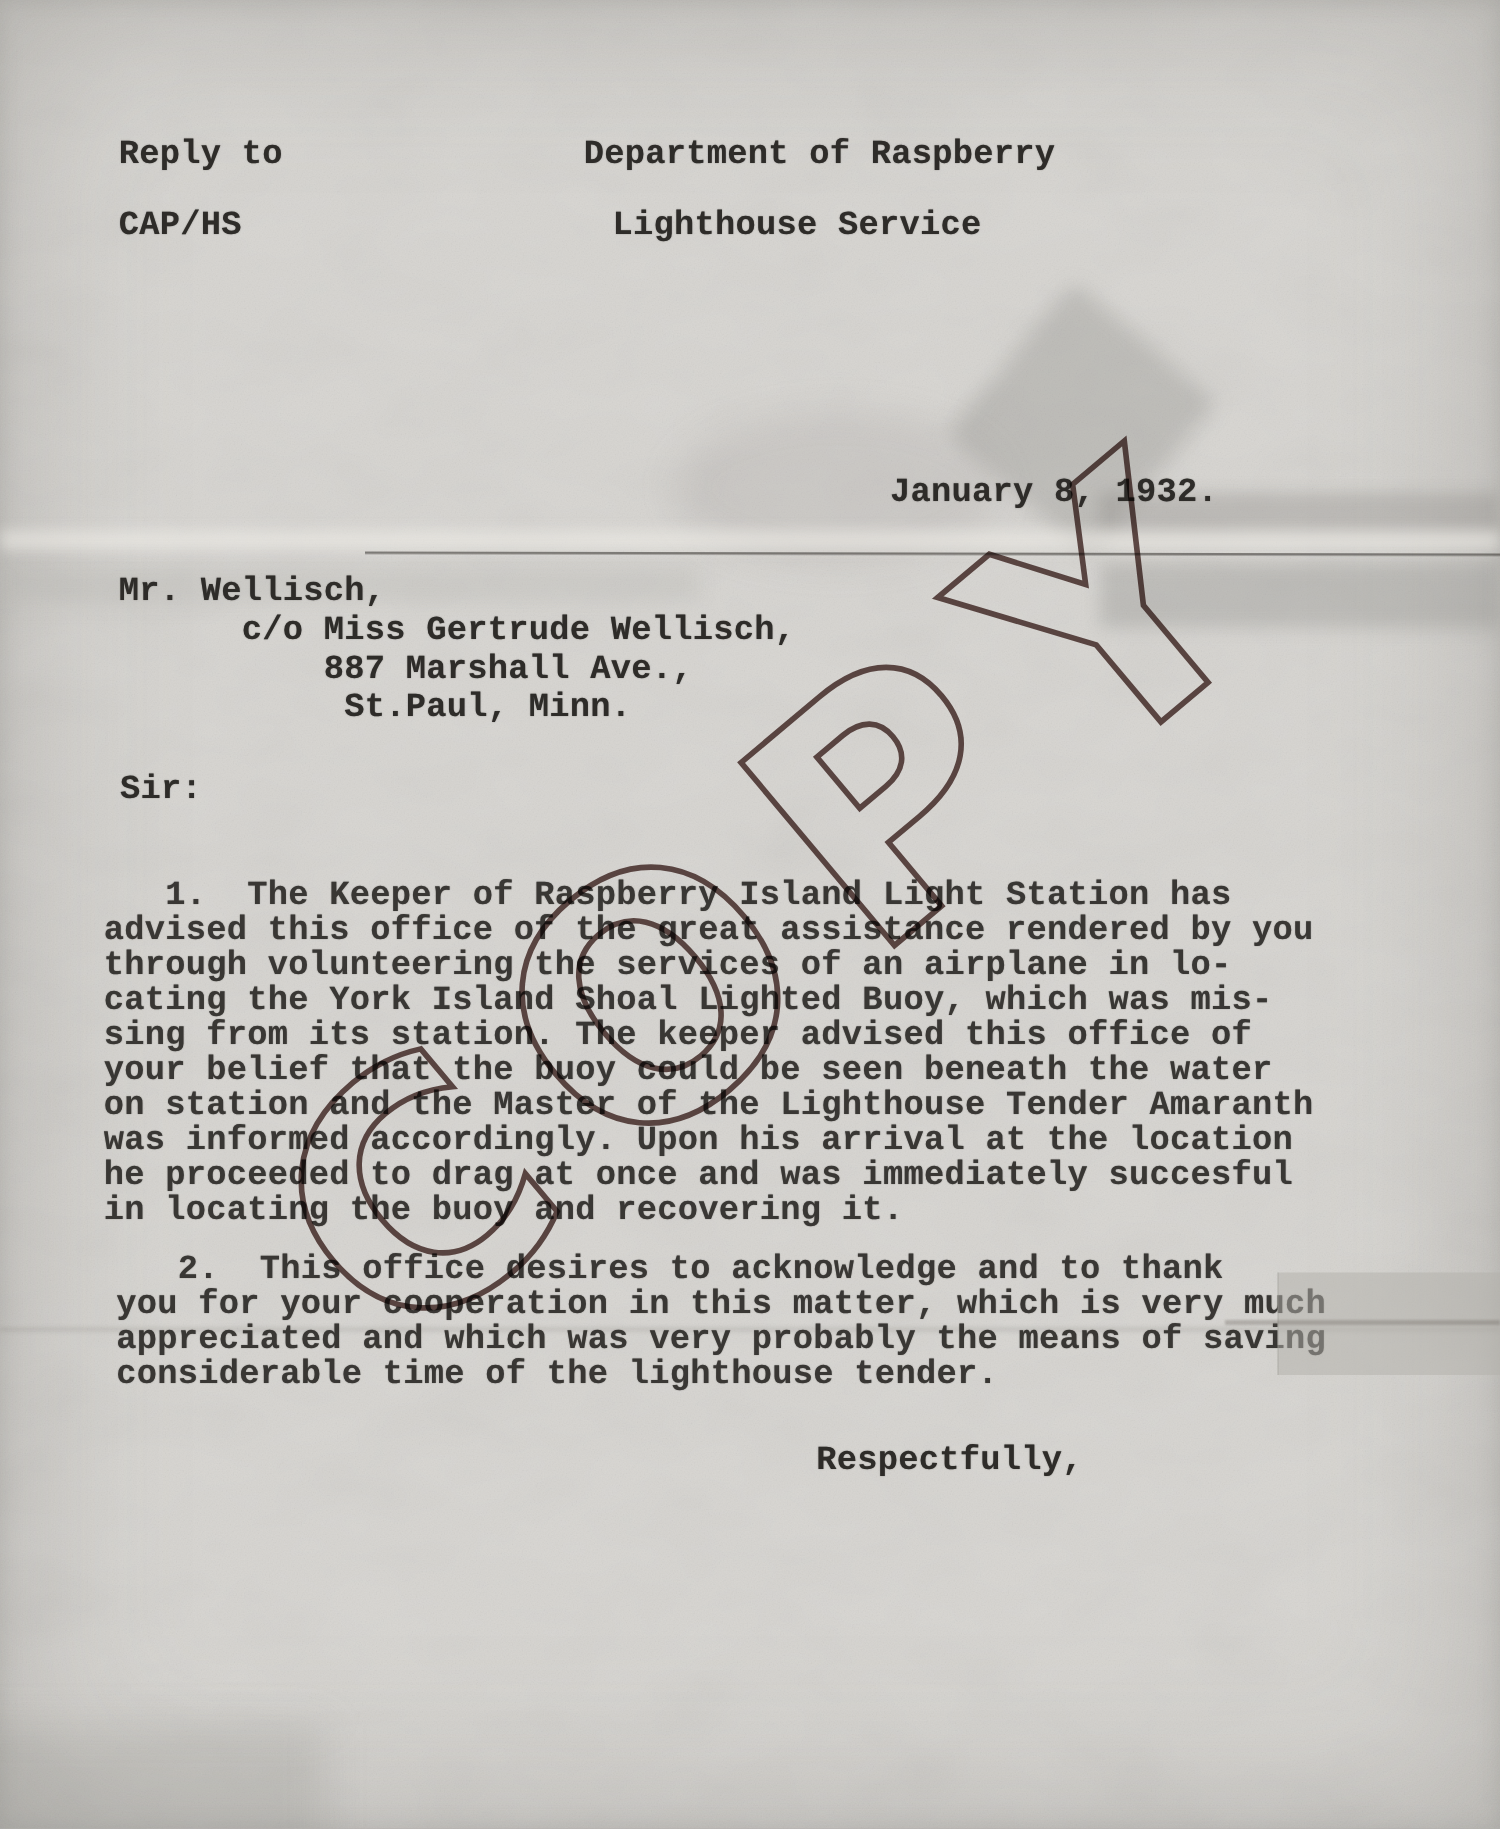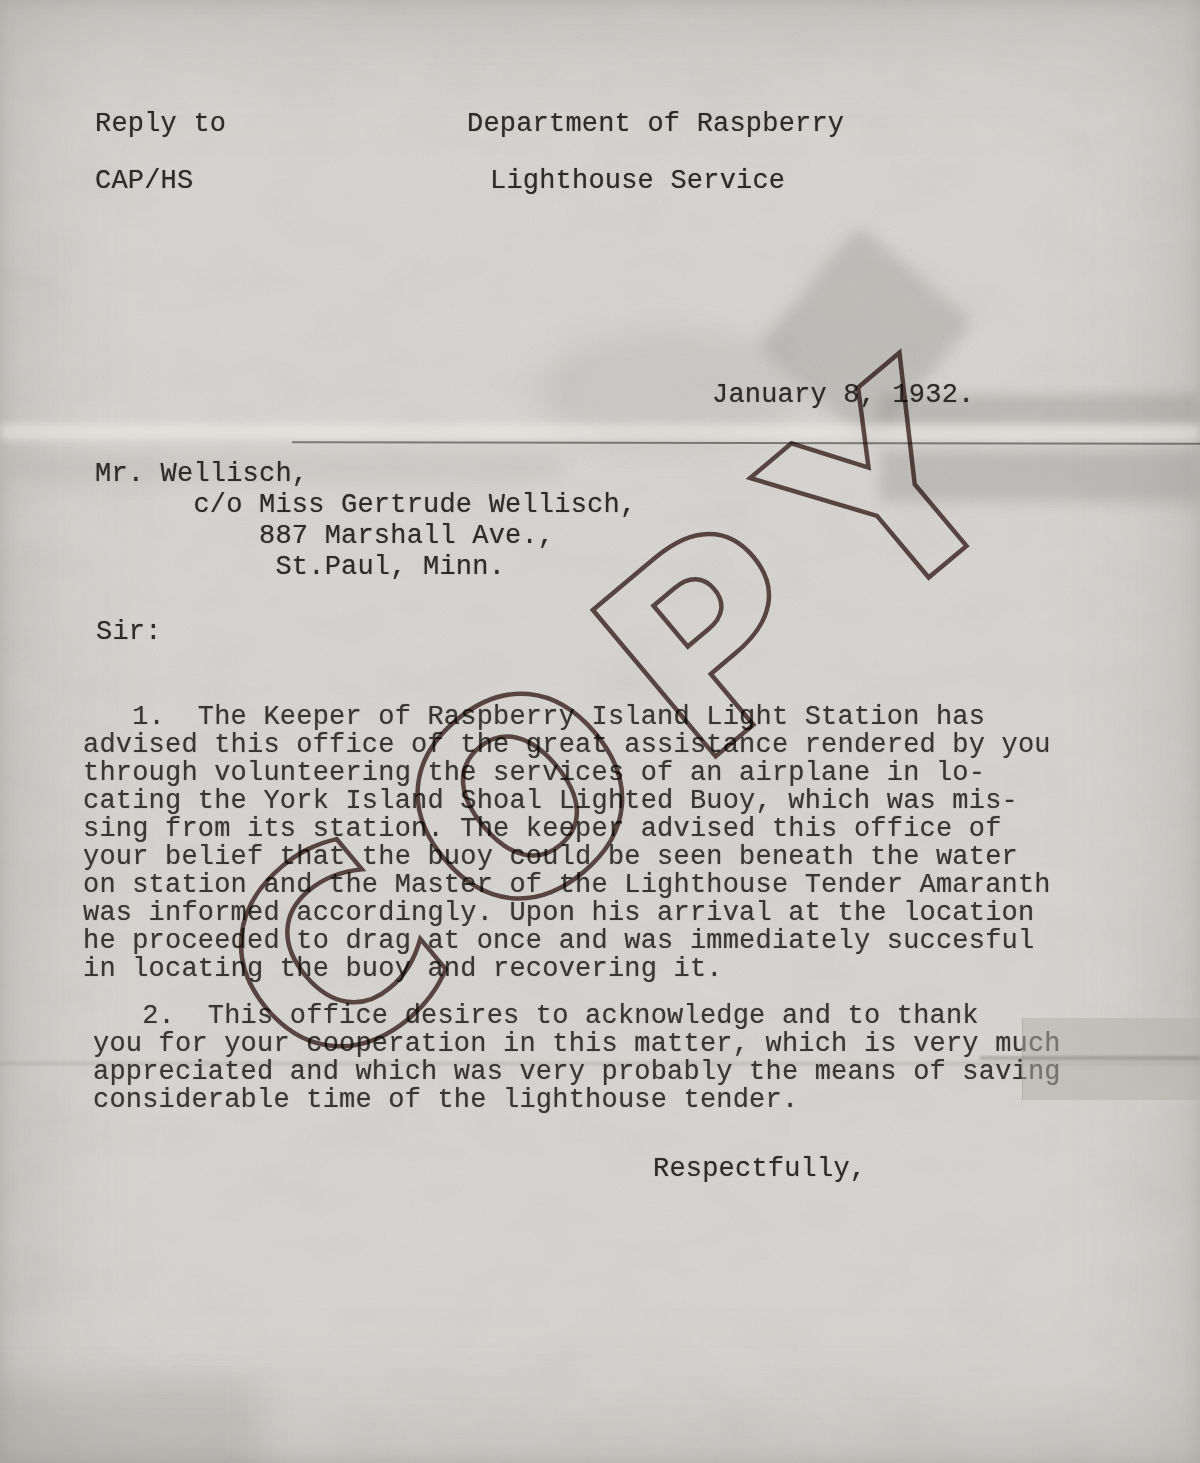--- a/index.html
+++ b/index.html
@@ -8,21 +8,21 @@
     width:1200px;height:1463px;
     background:#d7d5d1;
     overflow:hidden;
     box-shadow:inset 0 0 140px rgba(115,112,108,.38), inset 0 0 18px rgba(120,118,114,.25);
     font-family:"Liberation Mono","DejaVu Sans Mono",monospace;
   }
   .noise{position:absolute;inset:0;pointer-events:none;}
   .txt{
     position:absolute;
     font-family:"Liberation Mono","DejaVu Sans Mono",monospace;
-    font-weight:400;
+    font-weight:700;
     font-size:27px;
     line-height:28px;
     color:#2e2c29;
     white-space:pre;
     letter-spacing:0.2px;
     text-shadow:0 0 1px rgba(40,38,35,.55);
   }
   .soft{opacity:.93;}
   
   .crease-main{position:absolute;left:292px;top:442px;width:908px;height:2px;

